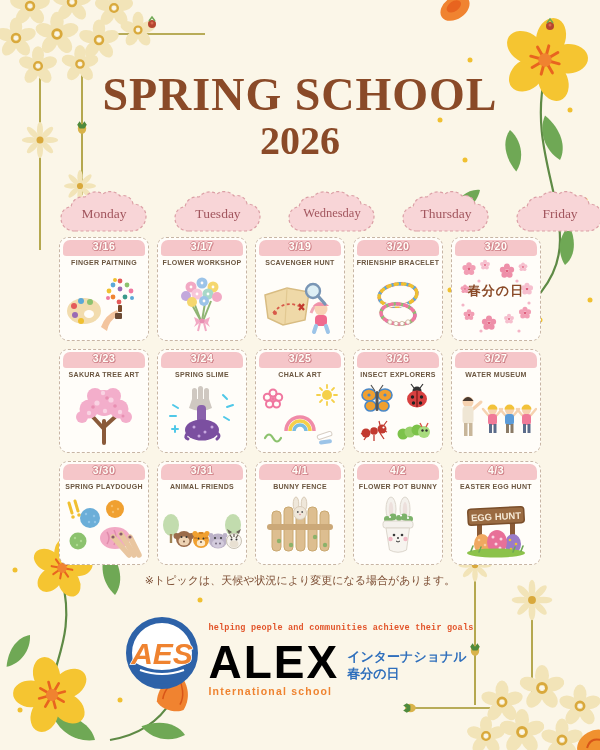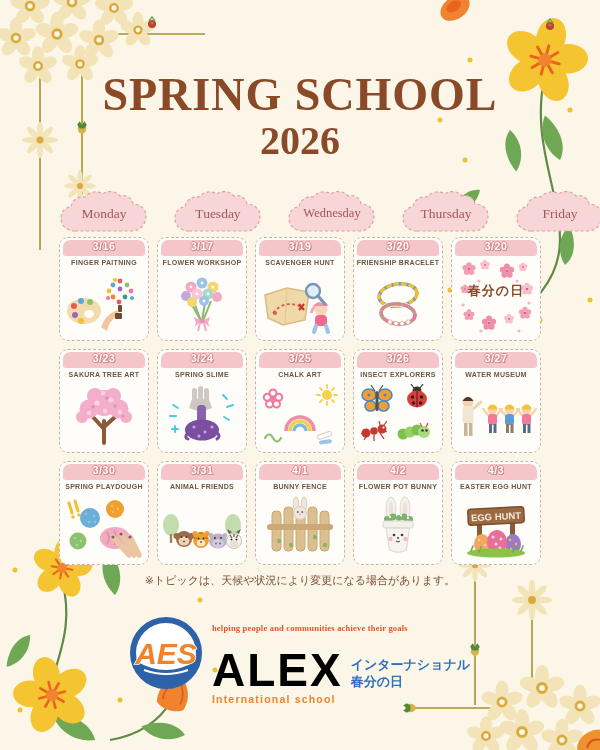--- a/index.html
+++ b/index.html
@@ -36,22 +36,22 @@
   .holiday-label{position:absolute;top:44px;left:0;right:0;text-align:center;font-size:13px;
         font-weight:bold;color:#8A4A28;letter-spacing:1px;font-family:"DejaVu Sans",sans-serif;}
   
   .note{position:absolute;top:572px;left:0;right:0;text-align:center;font-size:11px;
         line-height:1.55;color:#7D4F35;z-index:2;font-family:"DejaVu Sans",sans-serif;}
   
   .logo{position:absolute;top:617px;left:0;right:0;display:flex;justify-content:center;
         align-items:flex-start;gap:10px;z-index:2;}
   .aes-badge svg{width:72px;height:72px;display:block;}
   .logo-col{padding-top:6px;}
-  .tagline{font-family:Liberation Serif, serif;font-weight:bold;font-size:8.5px;
-        color:#E2552B;letter-spacing:.2px;margin-bottom:18px;}
+  .tagline{font-family:Liberation Mono, monospace;font-weight:bold;font-size:8.5px;
+        color:#E2552B;letter-spacing:.2px;margin-bottom:10px;}
   .logo-main{display:flex;gap:8px;align-items:flex-start;}
   .alex{font-size:46px;font-weight:700;color:#000000;line-height:.85;letter-spacing:2px;}
   .intl{font-size:10.5px;font-weight:bold;color:#EF8330;letter-spacing:1.2px;margin-top:3px;}
   .ja{font-size:13px;font-weight:bold;color:#2F6FBC;line-height:1.3;padding-top:6px;
       font-family:"DejaVu Sans",sans-serif;}
 </style>
 </head>
 <body>
 
 <div class="poster">

